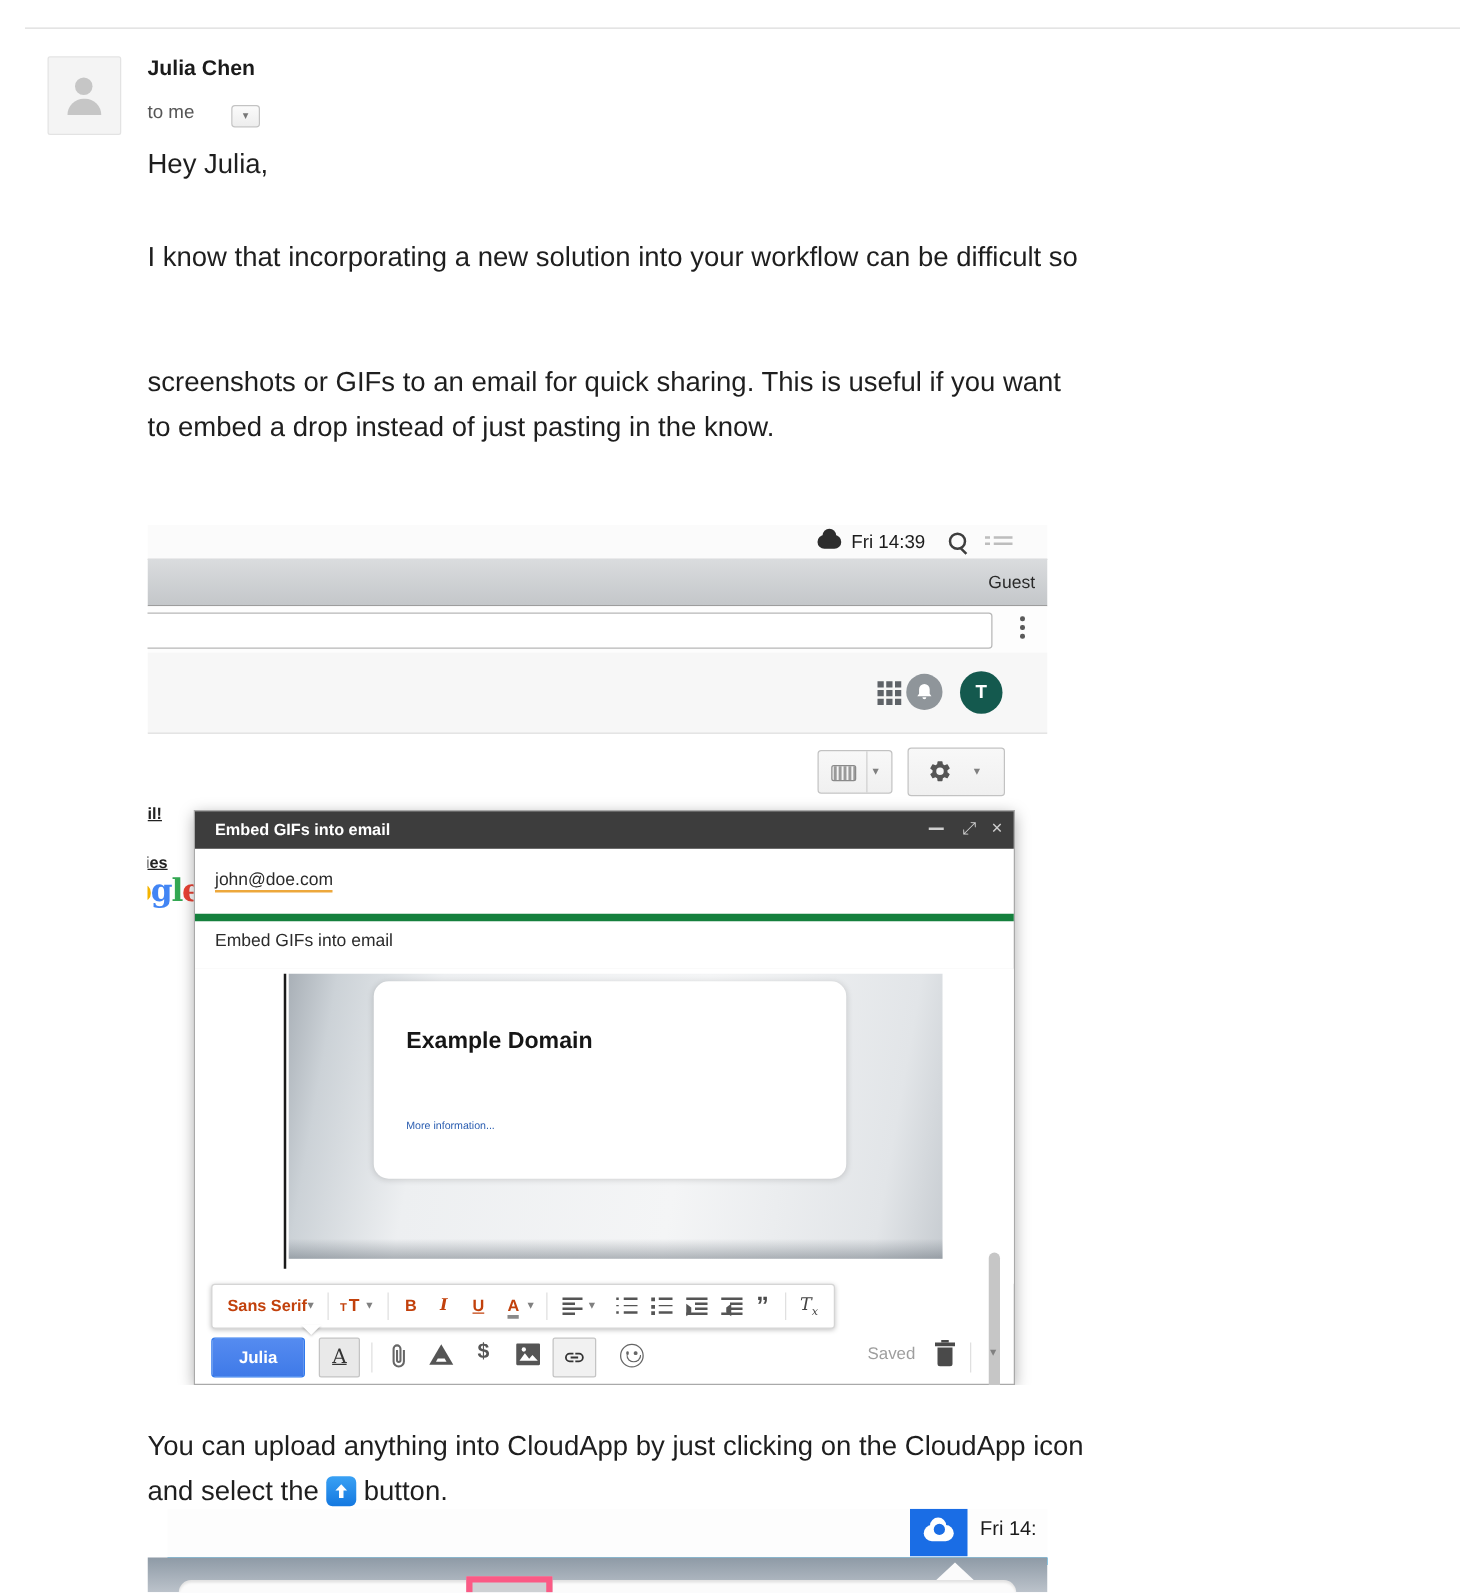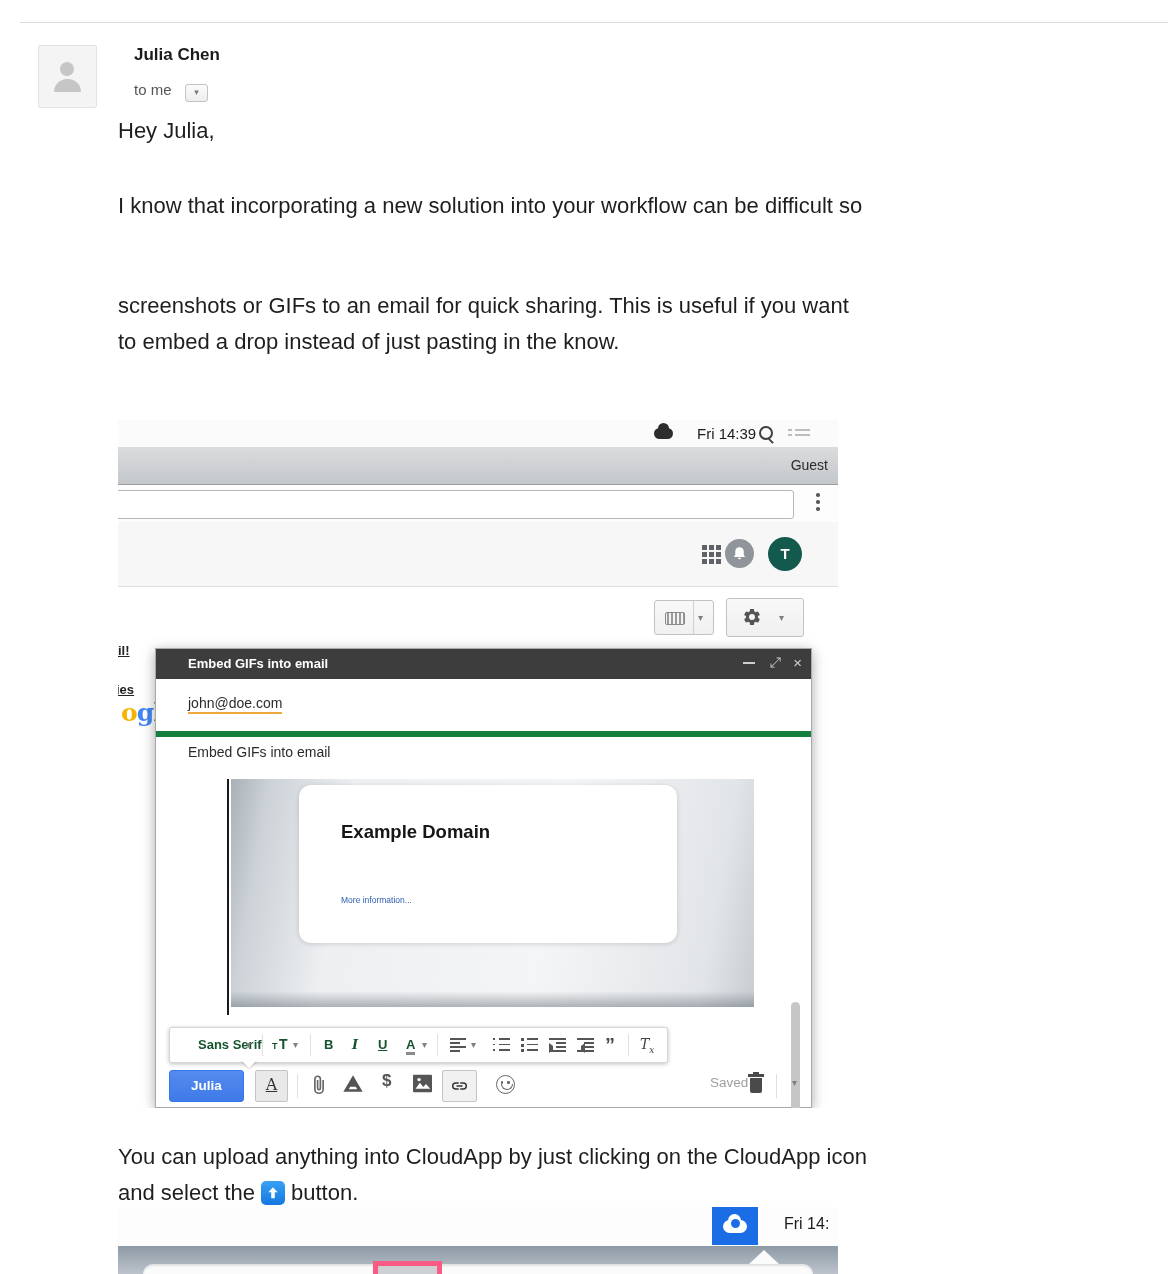--- a/index.html
+++ b/index.html
@@ -1,19 +1,19 @@
 <!DOCTYPE html>
 <html><head>
 <meta charset="utf-8">
 <style>
   html,body{margin:0;padding:0;background:#fff;}
   #page{position:relative;width:1168px;height:1274px;background:#fff;overflow:hidden;
         font-family:"Liberation Sans","DejaVu Sans",sans-serif;color:#1f1f1f;}
   .abs{position:absolute;}
-  .nowrap{white-space:nowrap;margin-left:16px;}
+  .nowrap{white-space:nowrap;}
 
   
   .top-divider{left:20px;top:22px;width:1148px;height:1px;background:#dcdcdc;}
   .avatar-box{left:38px;top:45px;width:57px;height:61px;background:#f4f4f4;border:1px solid #e3e3e3;border-radius:2px;}
   .person-head{left:21px;top:16px;width:14px;height:14px;border-radius:50%;background:#c6c6c6;}
   .person-body{left:15px;top:33px;width:27px;height:13px;border-radius:13px 13px 0 0;background:#c6c6c6;}
   .sender{left:118px;top:45px;font-size:17px;font-weight:bold;color:#1b1b1b;}
   .tome{left:118px;top:81px;font-size:15px;color:#555;}
   .tome-chip{left:185px;top:84px;width:21px;height:16px;border:1px solid #c3c3c3;border-radius:3px;
              background:linear-gradient(#fbfbfb,#ededed);text-align:center;line-height:14px;font-size:9px;color:#777;}
@@ -92,21 +92,21 @@
   .embed-p{left:26px;top:66px;width:330px;font-size:8.5px;line-height:12.5px;color:#3a3a3a;}
   .embed-a{left:26px;top:110px;font-size:8.5px;color:#2a5db0;}
   .c-scroll{left:635px;top:227px;width:9px;height:148px;background:#c6c6c6;border-radius:5px;}
 
   
   .fmtbar{left:13px;top:378px;width:497px;height:34px;background:#fff;border:1px solid #d5d5d5;border-radius:3px;
           box-shadow:0 1px 4px rgba(0,0,0,.25);}
   .fmtbar .vline{top:6px;height:22px;}
   .fmt-pointer{left:85px;top:411px;width:0;height:0;border-left:8px solid transparent;border-right:8px solid transparent;border-top:8px solid #fff;
                filter:drop-shadow(0 1px 1px rgba(0,0,0,.2));}
-  .fmt-label{font-size:13px;font-weight:bold;color:#14532d;}
+  .fmt-label{font-size:13px;font-weight:bold;color:#c2410c;}
   .fmt-lines i{position:absolute;height:1.8px;background:#555;}
 
   
   .sendrow{left:0;top:415px;width:100%;height:43px;}
   .send-btn{left:13px;top:6px;width:73px;height:30px;background:linear-gradient(#558bf0,#3f7ae8);
             border:1px solid #3079ed;border-radius:3px;color:#fff;font-size:13.5px;font-weight:bold;
             text-align:center;line-height:30px;}
   .fontA-btn{left:99px;top:6px;width:31px;height:30px;background:#e9e9e9;border:1px solid #c4c4c4;border-radius:2px;
              text-align:center;line-height:28px;}
   .fontA-btn span{font-family:"DejaVu Serif",serif;font-size:16px;color:#333;text-decoration:underline;}
@@ -124,21 +124,21 @@
   .trash .bin{position:absolute;left:2px;top:6px;width:12px;height:15px;background:#4a4a4a;border-radius:0 0 2px 2px;}
   .srow-caret{left:636px;top:13px;}
 
   
   .upload-chip{display:inline-block;vertical-align:-5px;width:24px;height:24px;border-radius:5px;
                background:linear-gradient(#39a1f4,#1478e0);margin:0 6px 0 6px;position:relative;}
   .upload-chip svg{position:absolute;left:4px;top:4px;}
 
   
   #shot2{left:118px;top:1207px;width:720px;height:67px;overflow:hidden;}
-  .menubar2{left:0;top:0;width:720px;height:39px;background:#fdfdfd;border-bottom:6px solid #0ea5e9;text-align:right;}
+  .menubar2{left:16px;top:0;width:720px;height:39px;background:#fdfdfd;border-bottom:6px solid #0ea5e9;text-align:right;}
   .cloudbtn{left:594px;top:0;width:46px;height:38px;background:#1a6de5;}
   .cloud-white{left:11px;top:13px;width:24px;height:13px;background:#fff;border-radius:9px;}
   .cloud-white::before{content:"";position:absolute;left:5px;top:-6px;width:13px;height:13px;border-radius:50%;background:#fff;}
   .cloud-white::after{content:"";position:absolute;left:8px;top:-1px;width:9px;height:9px;border-radius:50%;background:#1a6de5;}
   .mb2-time{left:650px;top:8px;font-size:16px;font-weight:500;color:#1b1b1b;}
   .desktop2{left:0;top:39px;width:720px;height:28px;background:linear-gradient(#8e9aa6,#bcc3cb);}
   .pop-arrow{left:631px;top:4px;width:0;height:0;border-left:15px solid transparent;border-right:15px solid transparent;border-bottom:14px solid #fbfbfb;}
   .pop-bar{left:25px;top:18px;width:670px;height:12px;background:#fbfbfb;border-radius:10px 10px 0 0;box-shadow:inset 0 2px 2px rgba(0,0,0,.10);}
   .pink-box{left:255px;top:15px;width:59px;height:14px;border:5px solid #fb5a85;background:#ced1d4;}
 </style>

